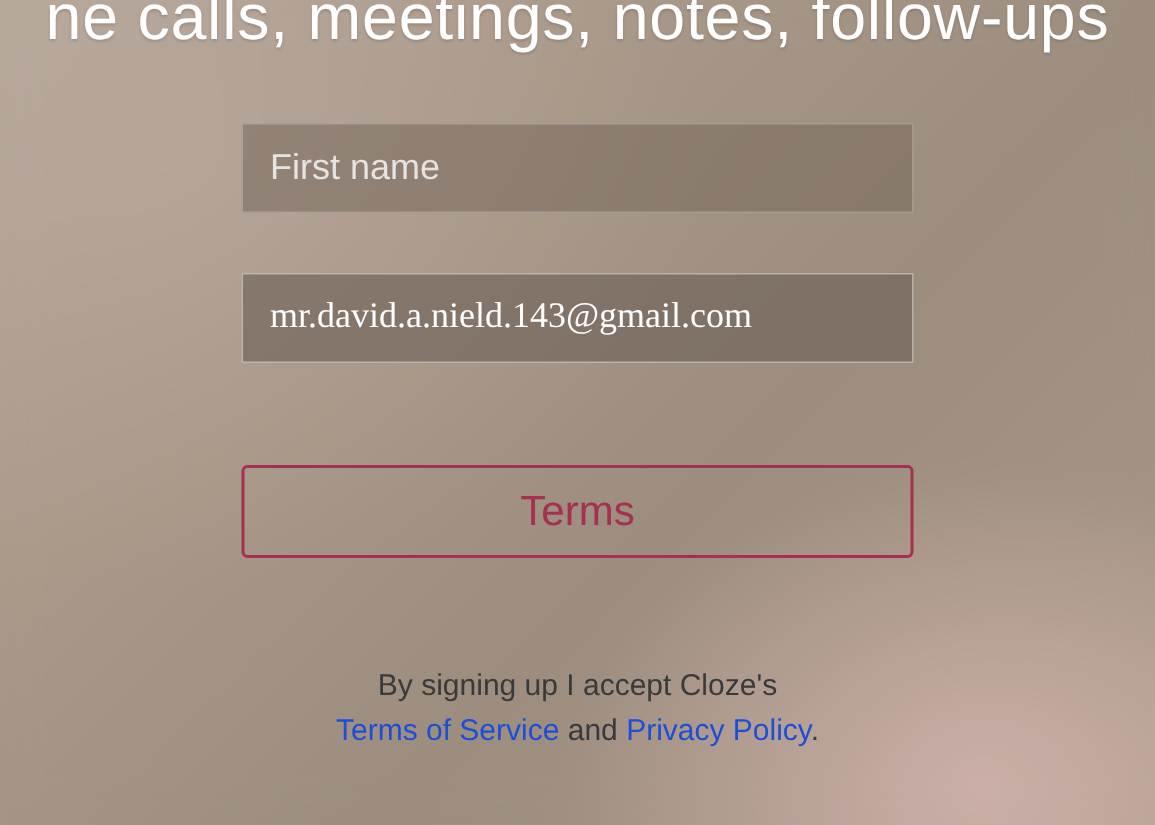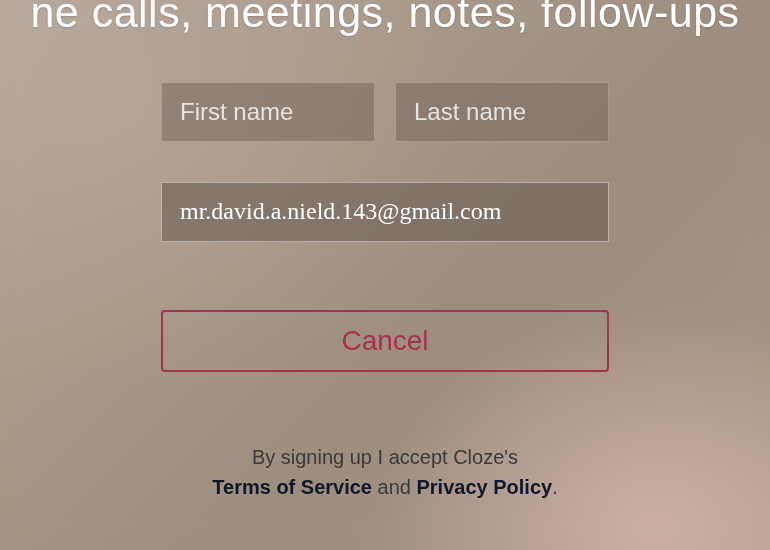--- a/index.html
+++ b/index.html
@@ -93,46 +93,45 @@
   }
   .legal {
     margin-top: 30px;
     text-align: center;
     color: #3a3a3a;
     font-size: 20px;
     line-height: 1.5;
     font-weight: 400;
   }
   .legal .link {
-    font-weight: 700;
-    color: #0f172a;
+    font-weight: 400;
+    color: #1d4ed8;
     cursor: pointer;
   }
 </style>
 </head>
 <body>
 
 <div class="blur-overlay"></div>
 
 <div class="content">
   <div class="headline">
     <span>ne calls, meetings, notes, follow-ups</span>
   </div>
 
   <div class="form">
     <div class="row">
       <input class="field" type="text" placeholder="First name" style="">
-      <input class="field" type="text" placeholder="Last name" style="">
     </div>
 
     <input class="field focused" type="text" value="mr.david.a.nield.143@gmail.com" style="">
 
 
     <div class="buttons">
-      <div class="btn btn-cancel">Cancel</div>
+      <div class="btn btn-cancel">Terms</div>
     </div>
 
     <div class="legal">
       <span>By signing up I accept Cloze's</span><br>
       <span class="link">Terms of Service</span><span> and </span><span class="link">Privacy Policy</span><span>.</span>
     </div>
   </div>
 </div>
 
 </body></html>

